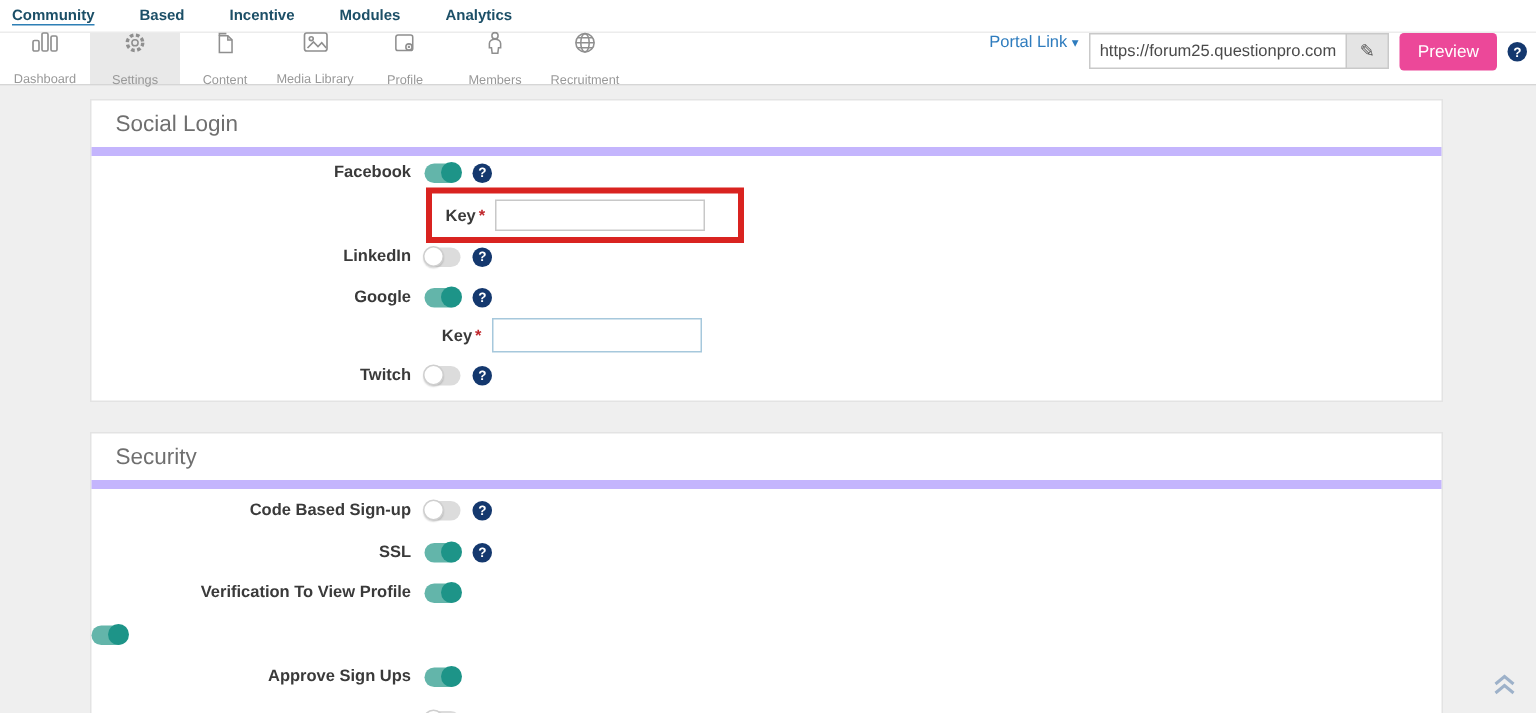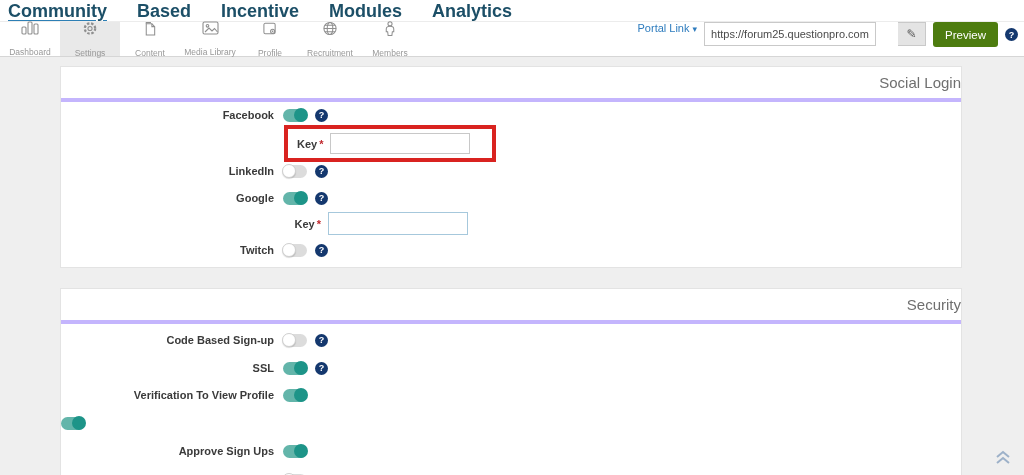--- a/index.html
+++ b/index.html
@@ -2,59 +2,59 @@
 <html><head>
 <meta charset="utf-8">
 <style>
   * { margin:0; padding:0; box-sizing:border-box; }
   html,body { width:1024px; height:475px; overflow:hidden; background:#efefef;
     font-family:"Liberation Sans", sans-serif; }
 
   
   .topnav { height:22px; background:#fff; display:flex; align-items:center;
     padding-left:8px; gap:30px; border-bottom:1px solid #ececec; }
-  .topnav-item { font-size:18px; font-weight:700; color:#1c4f67; cursor:pointer;
+  .topnav-item { font-size:10px; font-weight:700; color:#1c4f67; cursor:pointer;
     line-height:20px; }
   .topnav-item.active { text-decoration:underline; text-decoration-color:#2d7fb5;
     text-underline-offset:3px; }
 
   
   .toolbar { height:35px; background:#fff; border-bottom:1px solid #d6d6d6;
     display:flex; align-items:stretch; position:relative; }
   .tool-item { width:60px; display:flex; flex-direction:column; align-items:center;
     justify-content:center; gap:12px; cursor:pointer; }
   .tool-item.active { background:#e9e9e9; }
   .tool-item .ticon { height:17px; display:flex; align-items:flex-end; }
   .tool-item svg { stroke:#8f8f8f; fill:none; stroke-width:1.1; }
   .tool-label { font-size:8.5px; color:#989898; white-space:nowrap; }
 
   .toolbar-right { position:absolute; right:6px; top:0; height:100%; display:flex;
     gap:7px; }
   .portal-link { font-size:11px; color:#2e7cbe; cursor:pointer; white-space:nowrap; }
   .portal-caret { font-size:9px; color:#2e7cbe; }
-  .url-group { display:flex; align-items:stretch; height:24px;gap:22px; }
+  .url-group { display:flex; align-items:stretch; height:24px; }
   .url-input { width:172px; height:24px; border:1px solid #c9c9c9; background:#fff;
     font-size:11px; color:#4a4a4a; padding:0 6px; font-family:"Liberation Sans",sans-serif; }
   .pencil-btn { width:28px; border:1px solid #c9c9c9; border-left:none; background:#e4e4e4;
     display:flex; align-items:center; justify-content:center; font-size:12px; color:#555;
     cursor:pointer; }
-  .preview-btn { height:25px; padding:0 12px; background:#4d7c0f; color:#fff;
+  .preview-btn { height:25px; padding:0 12px; background:#ec4899; color:#fff;
     font-size:11.5px; border:none; border-radius:3px; cursor:pointer;
     font-family:"Liberation Sans",sans-serif; }
   .help-badge { width:13px; height:13px; border-radius:50%; background:#14386e; color:#fff;
     font-size:9px; font-weight:700; display:flex; align-items:center; justify-content:center;
     cursor:pointer; align-self:flex-start; margin-top:6px; }
 
   
   .card { position:absolute; left:60px; width:902px; background:#fff;
     border:1px solid #e3e3e3; }
   .card-1 { top:66px; height:202px; }
   .card-2 { top:288px; height:200px; }
   .card-title { font-size:15px; color:#6f6f6f; padding:7px 0 7px 16px;
-    border-bottom:4px solid #c4b5fd;text-align:right; }
+    border-bottom:6px solid #c4b5fd; }
 
   .row { position:absolute; left:0; right:0; height:20px; display:flex; align-items:center; }
   .row-label { width:213px; text-align:right; font-size:11px; font-weight:700;
     color:#3a3a3a; margin-right:9px; white-space:nowrap; }
   .help-icon { width:13px; height:13px; border-radius:50%; background:#14386e; color:#fff;
     font-size:9px; font-weight:700; display:flex; align-items:center; justify-content:center;
     margin-left:8px; cursor:pointer; }
 
   
   .toggle { position:relative; width:24px; height:13px; border-radius:7px; cursor:pointer;
@@ -138,36 +138,36 @@
       <svg width="16" height="15" viewBox="0 0 16 16">
           <path d="M3 2.5 h9 a1.5 1.5 0 0 1 1.5 1.5 v8 a1.5 1.5 0 0 1 -1.5 1.5 h-9 a1.5 1.5 0 0 1 -1.5 -1.5 v-8 a1.5 1.5 0 0 1 1.5 -1.5 z"></path>
           <circle cx="10.8" cy="11" r="2.2"></circle>
           <path d="M10 11 h1.6 M10.8 10.2 v1.6"></path>
         </svg>
     </span>
     <span class="tool-label">Profile</span>
   </div>
   <div class="tool-item">
     <span class="ticon">
+      <svg width="12" height="15" viewBox="0 0 12 16">
+          <circle cx="6" cy="3" r="2.2"></circle>
+          <path d="M2 8.5 a4 3 0 0 1 8 0 v3 h-1.5 l-0.5 4 h-4 l-0.5 -4 h-1.5 z"></path>
+        </svg>
+    </span>
+    <span class="tool-label">Members</span>
+  </div>
+  <div class="tool-item">
+    <span class="ticon">
       <svg width="16" height="15" viewBox="0 0 16 16">
           <circle cx="8" cy="8" r="6.5"></circle>
           <ellipse cx="8" cy="8" rx="3" ry="6.5"></ellipse>
           <path d="M1.5 8 h13 M2.5 4.5 h11 M2.5 11.5 h11"></path>
         </svg>
     </span>
     <span class="tool-label">Recruitment</span>
-  </div>
-  <div class="tool-item">
-    <span class="ticon">
-      <svg width="12" height="15" viewBox="0 0 12 16">
-          <circle cx="6" cy="3" r="2.2"></circle>
-          <path d="M2 8.5 a4 3 0 0 1 8 0 v3 h-1.5 l-0.5 4 h-4 l-0.5 -4 h-1.5 z"></path>
-        </svg>
-    </span>
-    <span class="tool-label">Members</span>
   </div>
 
   <div class="toolbar-right">
     <span class="portal-link"><span>Portal Link</span> <span class="portal-caret">▾</span></span>
     <span class="url-group">
       <input class="url-input" type="text" value="https://forum25.questionpro.com" style="">
       <span class="pencil-btn">
           <span>✎</span>
         </span>
     </span>

